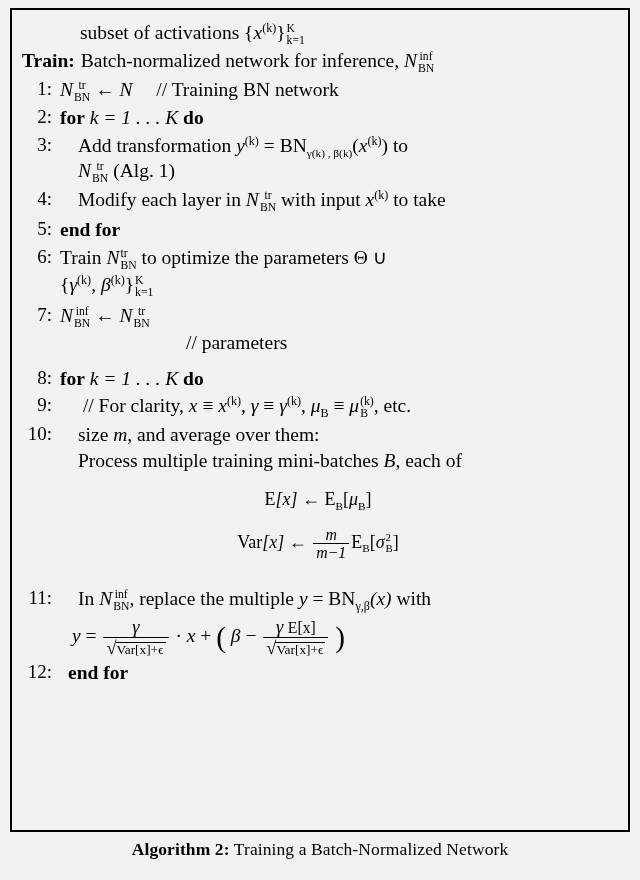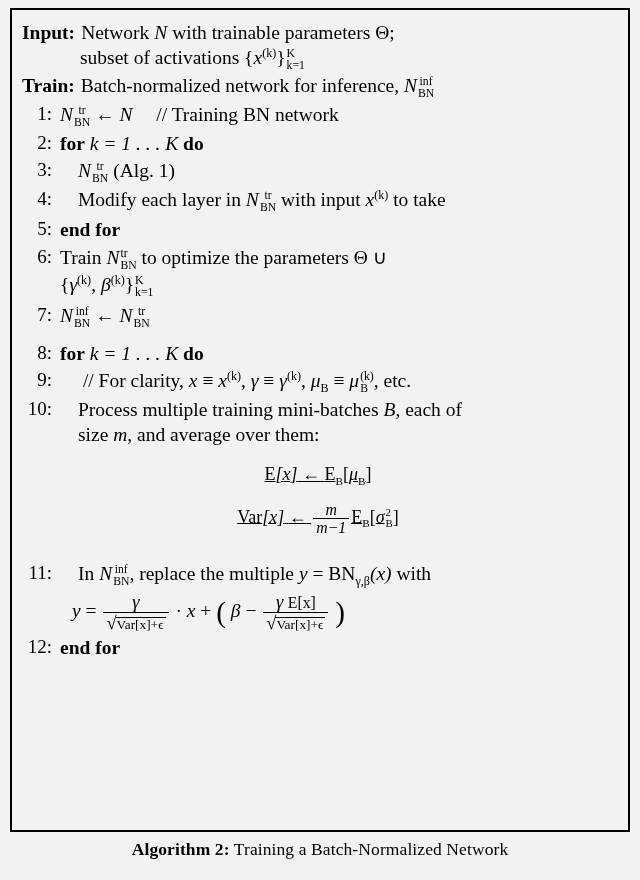--- a/index.html
+++ b/index.html
@@ -106,41 +106,32 @@
   .justified {
     text-align: justify;
     text-align-last: left;
   }
 
   .eqblock {
     text-align: center;
     font-size: 18px;
     margin: 6px 0 2px 0;
   }
-  .eqblock .eqline { margin: 16px 0; text-decoration: underline; }
+  .eqblock .eqline { margin: 16px 0; }
 
   .gap { height: 9px; }
 
   .cmt { font-style: normal; }
 </style>
 </head>
 <body>
 
 <div class="algo-figure">
   <div class="algo-box">
 
-    <div class="line" style="margin-bottom:0;">
-      <div class="lbl">Input:</div>
-      <div class="body-col">
-        <span>Network</span>
-        <span class="mi">N</span>
-        <span>with trainable parameters</span>
-        <span>Θ;</span>
-      </div>
-    </div>
     <div class="line" style="margin-bottom:1px;">
       <div style="flex:0 0 58px;"></div>
       <div class="body-col">
         <span>subset of activations</span>
         <span>
           <span>{</span><span class="mi">x</span><sup class="s">(k)</sup><span>}</span><span class="subsup"><span class="top">K</span><span class="bot">k=1</span></span>
         </span>
       </div>
     </div>
 
@@ -168,20 +159,27 @@
       <div class="body-col">
         <span class="kw">for</span>
         <span class="mi">k = 1 . . . K</span>
         <span class="kw">do</span>
       </div>
     </div>
 
     <div class="line">
       <div class="num-col">3:</div>
       <div class="body-col">
+        <div class="justified" style="padding-left:18px; text-indent:0;">
+          <span>Add transformation</span>
+          <span class="mi">y</span><sup class="s">(k)</sup>
+          <span>=</span>
+          <span class="mr">BN</span><sub class="s" style="font-size:0.58em;">γ(k) , β(k)</sub><span>(</span><span class="mi">x</span><sup class="s">(k)</sup><span>)</span>
+          <span>to</span>
+        </div>
         <div style="padding-left:18px;">
           <span class="mi">N</span><span class="subsup"><span class="top mr">tr</span><span class="bot mr">BN</span></span>
           <span>(Alg. 1)</span>
         </div>
       </div>
     </div>
 
     <div class="line">
       <div class="num-col">4:</div>
       <div class="body-col">
@@ -217,20 +215,23 @@
     </div>
 
     <div class="line" style="margin-top:4px;">
       <div class="num-col">7:</div>
       <div class="body-col">
         <div>
           <span class="mi">N</span><span class="subsup"><span class="top mr">inf</span><span class="bot mr">BN</span></span>
           <span>←</span>
           <span class="mi">N</span><span class="subsup"><span class="top mr">tr</span><span class="bot mr">BN</span></span>
           <span style="display:inline-block;width:12px;"></span>
+        </div>
+        <div style="padding-left:126px;">
+          <span class="cmt">// parameters</span>
         </div>
       </div>
     </div>
 
     <div class="gap"></div>
 
     <div class="line">
       <div class="num-col">8:</div>
       <div class="body-col">
         <span class="kw">for</span>
@@ -253,26 +254,26 @@
         <span class="mi">μ</span><sub class="s">B</sub>
         <span>≡</span>
         <span class="mi">μ</span><span class="subsup"><span class="top">(k)</span><span class="bot">B</span></span><span>, etc.</span>
       </div>
     </div>
 
     <div class="line">
       <div class="num-col">10:</div>
       <div class="body-col">
         <div style="padding-left:18px;">
+          <span>size</span>
+          <span class="mi">m</span><span>, and average over them:</span>
+        </div>
+        <div style="padding-left:18px;">
           <span>Process multiple training mini-batches</span>
           <span class="mi">B</span><span>, each of</span>
-        </div>
-        <div style="padding-left:18px;">
-          <span>size</span>
-          <span class="mi">m</span><span>, and average over them:</span>
         </div>
       </div>
     </div>
 
     <div class="eqblock">
       <div class="eqline">
         <span class="mr">E</span><span class="mi">[x]</span>
         <span>←</span>
         <span class="mr">E</span><sub class="s">B</sub><span>[</span><span class="mi">μ</span><sub class="s">B</sub><span>]</span>
       </div>
@@ -311,21 +312,21 @@
           <span>−</span>
           <span class="frac" style="font-size:0.95em;">
             <span class="num"><span class="mi">γ</span> <span class="mr" style="font-size:0.85em;">E[x]</span></span>
             <span class="den"><span class="radic">√</span><span class="sqrt" style="font-size:0.72em;">Var[x]+ϵ</span></span>
           </span>
           <span style="font-size:1.5em; vertical-align:-0.16em;">)</span>
         </div>
       </div>
     </div>
 
-    <div class="line" style="">
+    <div class="line" style="gap:8px;">
       <div class="num-col">12:</div>
       <div class="body-col kw">end for</div>
     </div>
 
   </div>
 
   <div class="caption">
     <b>Algorithm 2:</b>
     <span>Training a Batch-Normalized Network</span>
   </div>

